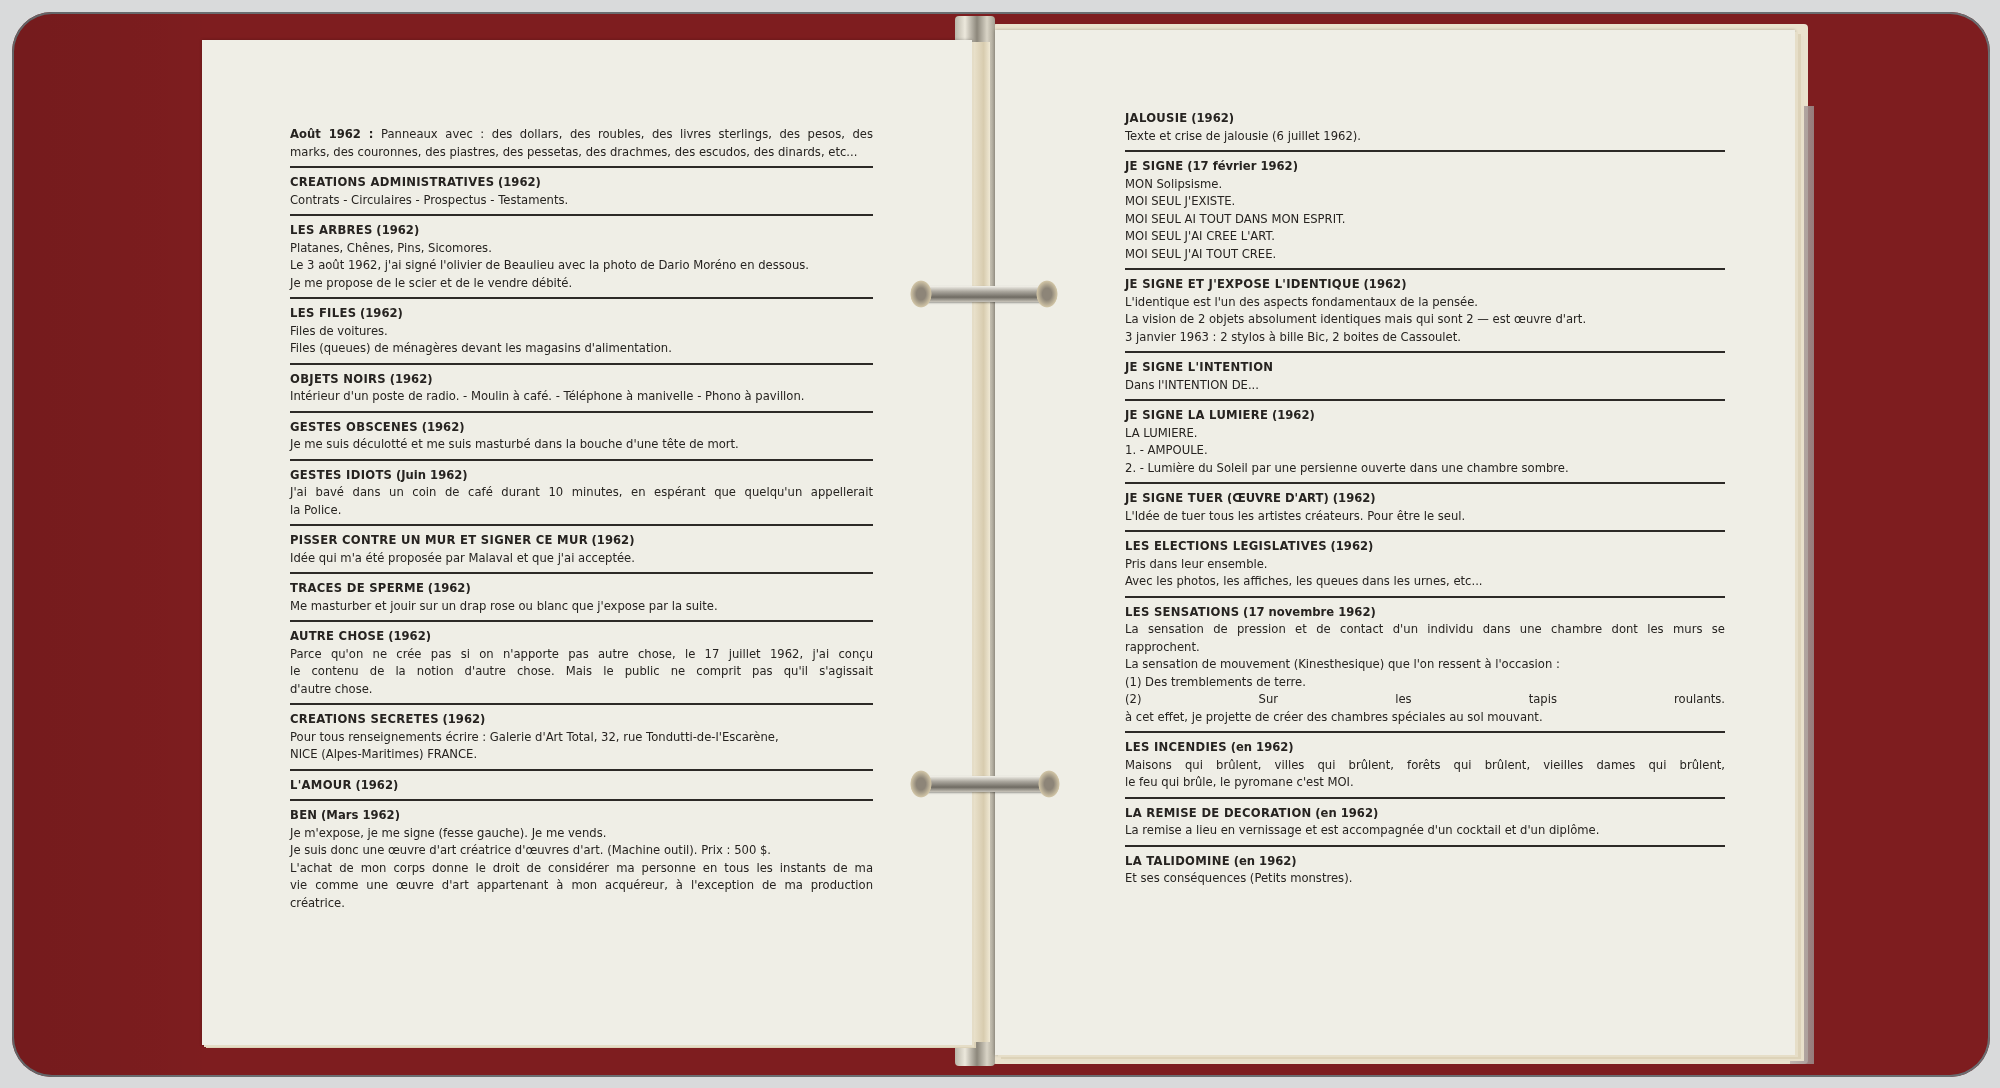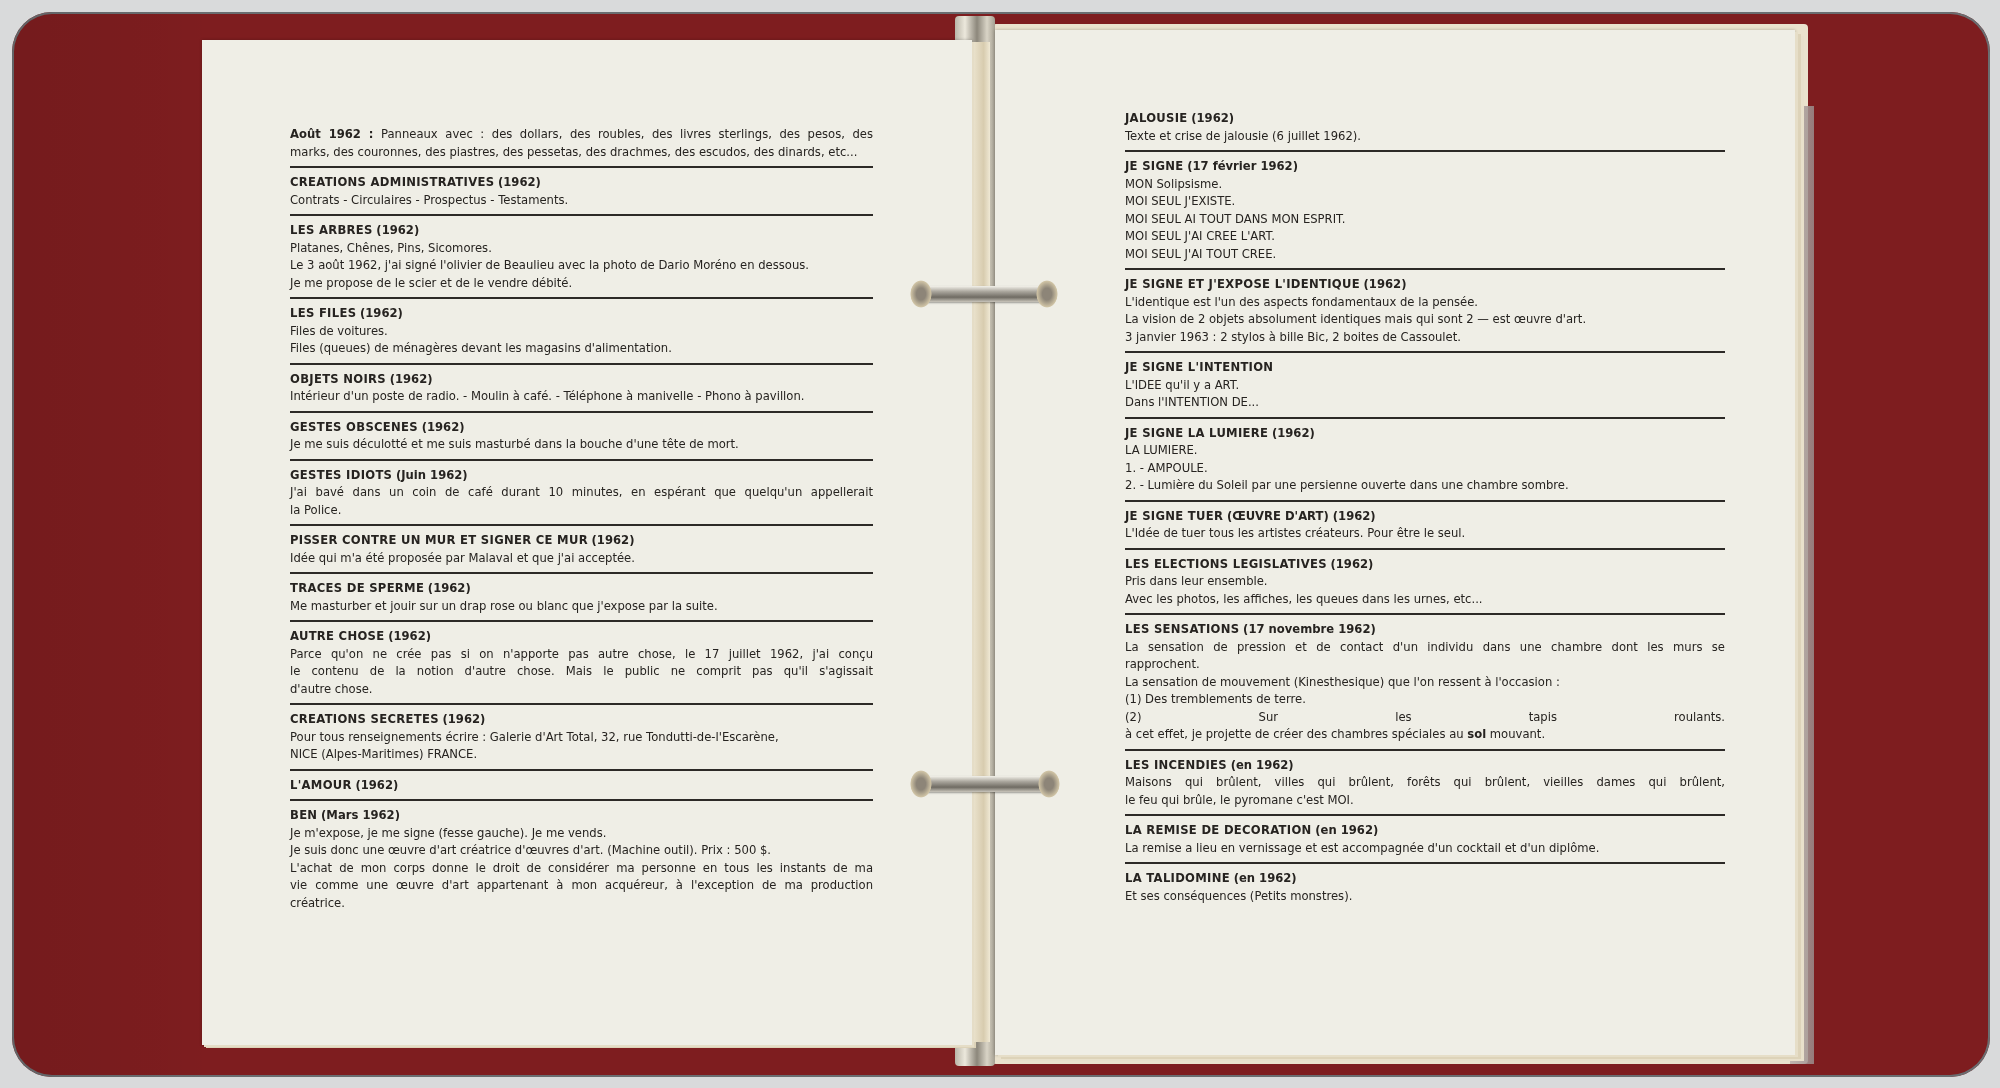--- a/index.html
+++ b/index.html
@@ -70,21 +70,21 @@
   }
   .left-content { left:246px; top:124px; width:583px;margin-left:44px; }
   .right-content { left:1125px; top:108px; width:600px; }
   .entry { padding:2px 0 5px 0; border-bottom:2px solid #2d2a27; margin-bottom:4px; }
   .entry.last { border-bottom:none; }
   .title { font-weight:bold; letter-spacing:0.3px;text-align:right; }
   .date { font-weight:bold; }
   .line { display:block; text-align:justify; text-align-last:left; }
   .line.justify-full { text-align-last:justify; }
   .intro-label { font-weight:bold; }
-  .sol { font-weight:bold; }
+  .sol { font-weight:normal; }
 </style>
 </head>
 <body>
 
 <div class="cover">
   <div class="shade-left"></div>
 </div>
 
 <div class="right-stack"></div>
 <div class="sleeve"></div>
@@ -264,21 +264,20 @@
           <span class="line">La vision de 2 objets absolument identiques mais qui sont 2 — est œuvre d'art.</span>
           <span class="line">3 janvier 1963 : 2 stylos à bille Bic, 2 boites de Cassoulet.</span>
         </div>
   </div>
       <div class="entry">
     <div>
       <span class="title">JE SIGNE L'INTENTION</span>
       <span class="date"></span>
     </div>
     <div class="lines">
-          <span class="line">L'IDEE qu'il y a ART.</span>
           <span class="line">Dans l'INTENTION DE...</span>
         </div>
   </div>
       <div class="entry">
     <div>
       <span class="title">JE SIGNE LA LUMIERE</span>
       <span class="date">(1962)</span>
     </div>
     <div class="lines">
           <span class="line">LA LUMIERE.</span>

